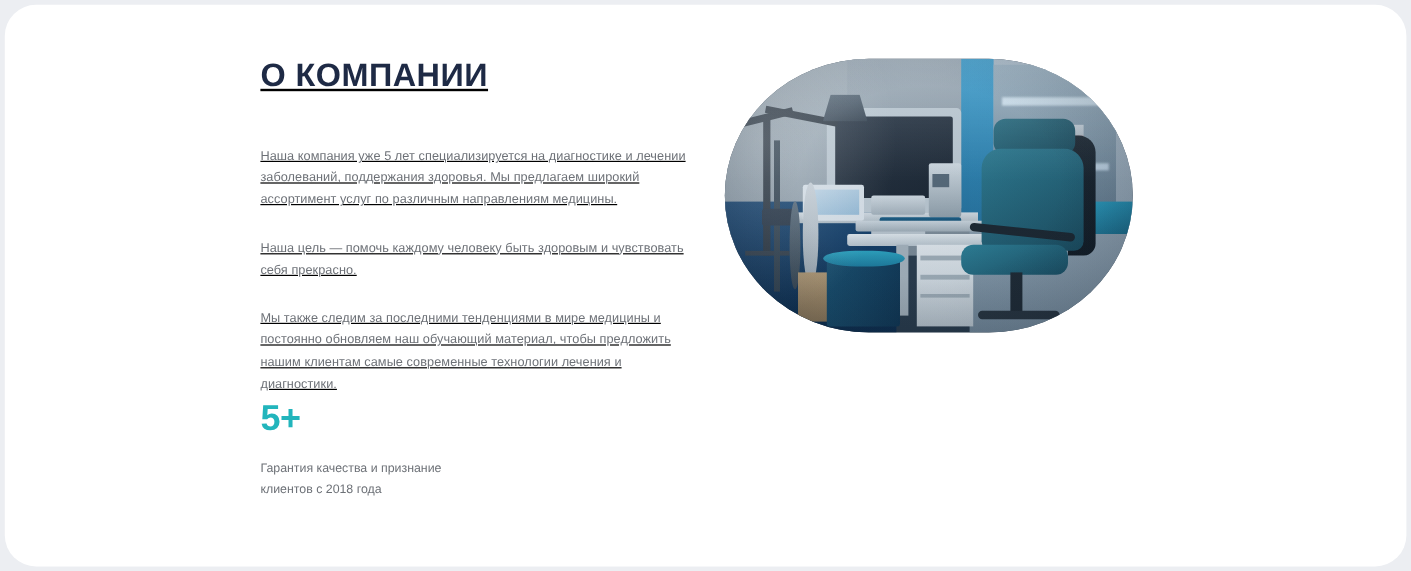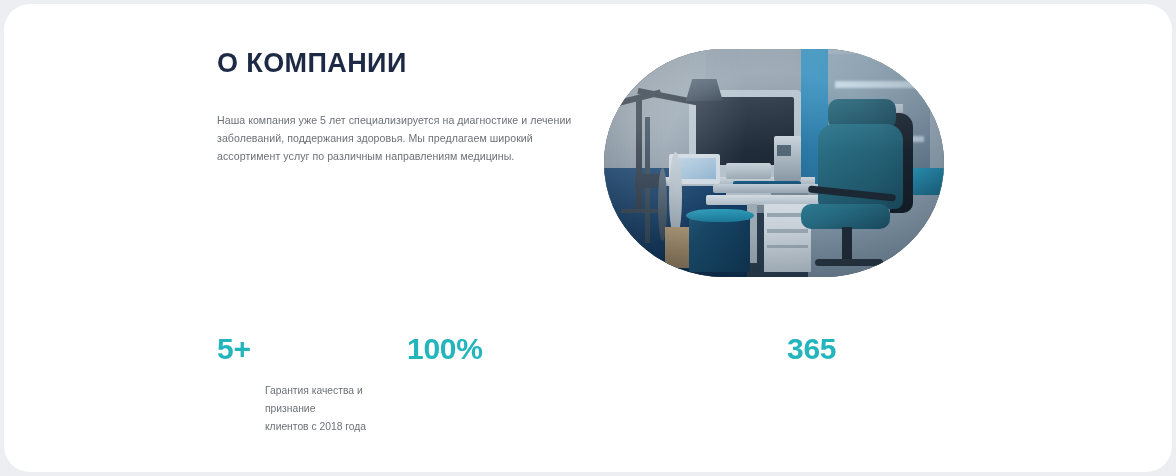--- a/index.html
+++ b/index.html
@@ -24,33 +24,34 @@
     border-radius: 26px;
     overflow: hidden;
   }
 
   
   .content-column {
     position: absolute;
     left: 213px;
     top: 44px;
     width: 360px;
+    text-decoration: underline;
   }
 
   .section-heading {
     margin: 0;
     font-size: 27px;
     font-weight: bold;
     letter-spacing: 0.4px;
     color: #1e2a45;
     line-height: 1.15;
   }
 
   .about-paragraphs {
-    margin-top: 32px;
+    margin-top: 42px;
   }
   .about-paragraph {
     margin: 0 0 22px 0;
     font-size: 10.6px;
     line-height: 1.72;
     color: #6d7177;
     letter-spacing: 0.05px;
   }
   .about-paragraph:last-child { margin-bottom: 0; }
 
@@ -194,33 +195,34 @@
     color: #22b5bc;
     line-height: 1;
     letter-spacing: -0.3px;
   }
   .stat-caption {
     margin-top: 18px;
     font-size: 10.3px;
     line-height: 1.75;
     color: #6d7177;
     white-space: pre-line;
-    margin-left: 48px;
   }
 </style>
 </head>
 <body>
 
 <div class="page-card">
 
   <div class="content-column">
     <h1 class="section-heading">О КОМПАНИИ</h1>
 
     <div class="about-paragraphs">
       <p class="about-paragraph">Наша компания уже 5 лет специализируется на диагностике и лечении заболеваний, поддержания здоровья. Мы предлагаем широкий ассортимент услуг по различным направлениям медицины.</p>
+      <p class="about-paragraph">Наша цель — помочь каждому человеку быть здоровым и чувствовать себя прекрасно.</p>
+      <p class="about-paragraph">Мы также следим за последними тенденциями в мире медицины и постоянно обновляем наш обучающий материал, чтобы предложить нашим клиентам самые современные технологии лечения и диагностики.</p>
     </div>
   </div>
 
   <div class="photo-frame">
     <div class="photo-scene">
       <div class="ph wall-left"></div>
       <div class="ph wall-mid"></div>
       <div class="ph wall-right"></div>
       <div class="ph wall-blue2"></div>
       <div class="ph blue-pillar"></div>
@@ -282,22 +284,20 @@
     </div>
   </div>
 
   <div class="stats-row">
     <div class="stat-item">
       <div class="stat-value">5+</div>
       <div class="stat-caption">Гарантия качества и признание
 клиентов с 2018 года</div>
     </div>
     <div class="stat-item">
-      <div class="stat-value">100%</div>
     </div>
     <div class="stat-item">
     </div>
     <div class="stat-item">
-      <div class="stat-value">365</div>
     </div>
   </div>
 
 </div>
 
 </body></html>

